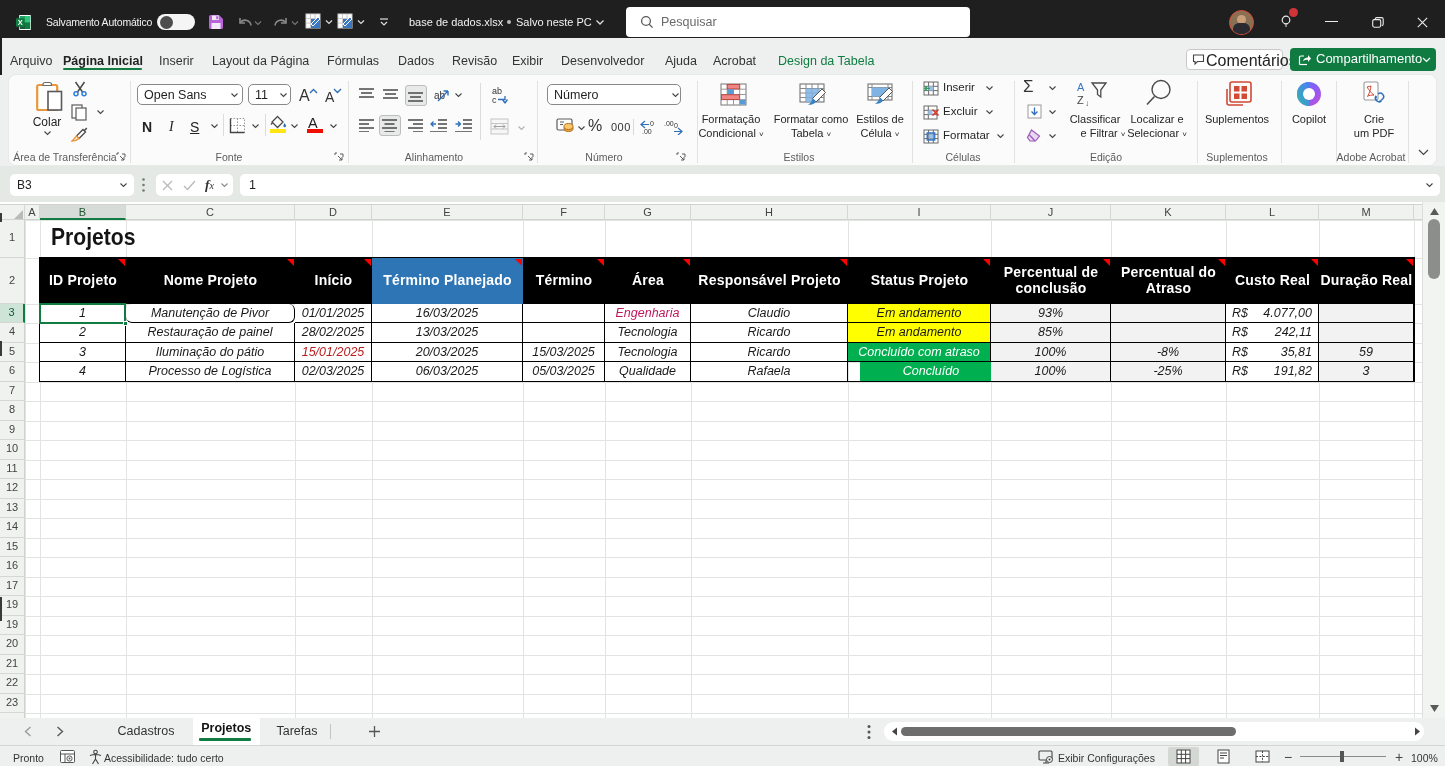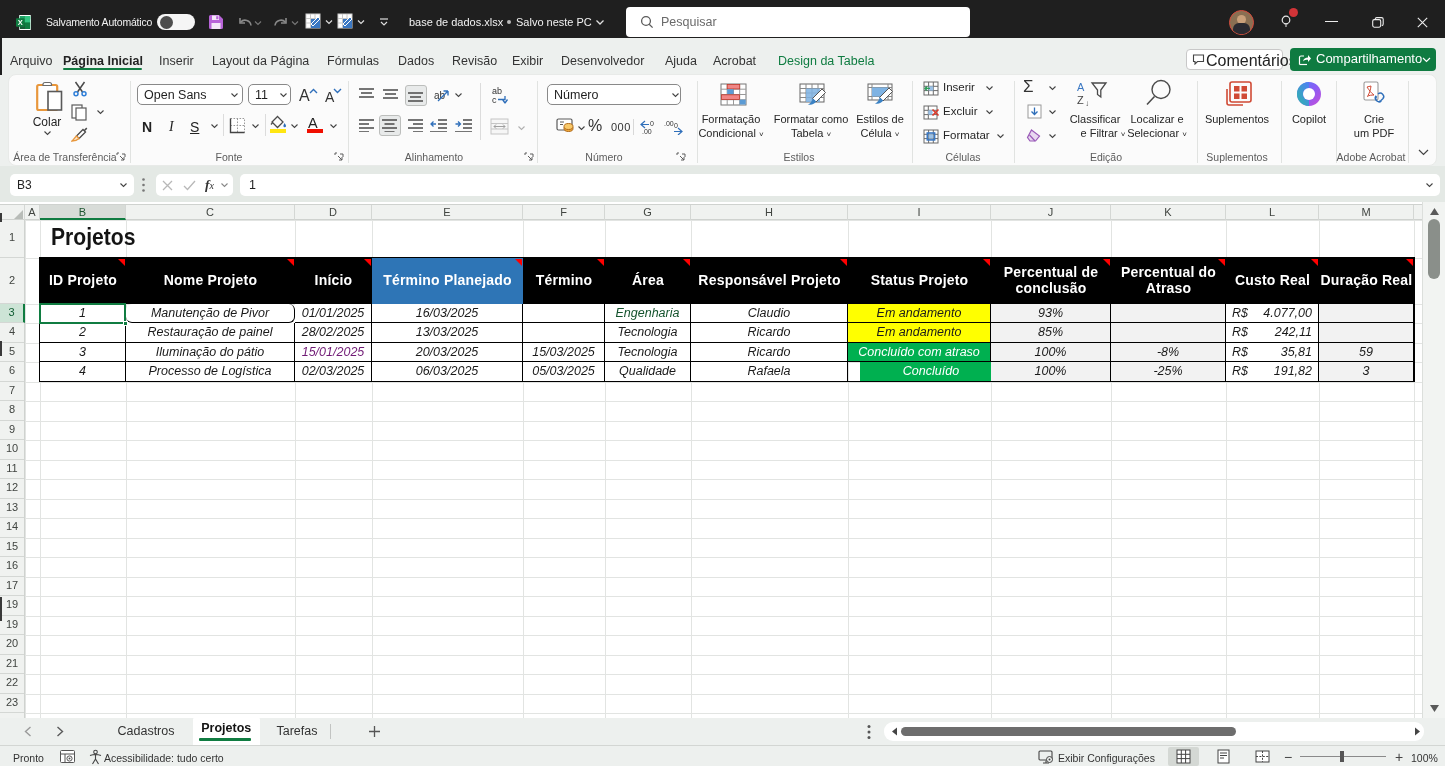--- a/index.html
+++ b/index.html
@@ -661,21 +661,21 @@
         <div class="redtri" style="left:1218px;top:56.5px;"></div>
         <div class="hcell" style="left:1226px;top:55.5px;width:93px;height:46px;background:#000000;">Custo Real</div>
         <div class="redtri" style="left:1311px;top:56.5px;"></div>
         <div class="hcell" style="left:1319px;top:55.5px;width:95px;height:46px;background:#000000;">Duração Real</div>
         <div class="redtri" style="left:1406px;top:56.5px;"></div>
         <div class="dcell" style="left:40px;top:101.5px;width:86px;height:19.5px;background:#ffffff;color:#1a1a1a;">1</div>
         <div class="dcell" style="left:126px;top:101.5px;width:169px;height:19.5px;background:#ffffff;color:#1a1a1a;border-radius:6px;">Manutenção de Pivor</div>
         <div class="dcell" style="left:295px;top:101.5px;width:77px;height:19.5px;background:#ffffff;color:#1a1a1a;">01/01/2025</div>
         <div class="dcell" style="left:372px;top:101.5px;width:151px;height:19.5px;background:#ffffff;color:#1a1a1a;">16/03/2025</div>
         <div class="dcell" style="left:523px;top:101.5px;width:82px;height:19.5px;background:#ffffff;color:#1a1a1a;"></div>
-        <div class="dcell" style="left:605px;top:101.5px;width:86px;height:19.5px;background:#ffffff;color:#14532d;">Engenharia</div>
+        <div class="dcell" style="left:605px;top:101.5px;width:86px;height:19.5px;background:#ffffff;color:#be185d;">Engenharia</div>
         <div class="dcell" style="left:691px;top:101.5px;width:157px;height:19.5px;background:#ffffff;color:#1a1a1a;">Claudio</div>
         <div class="dcell" style="left:848px;top:101.5px;width:143px;height:19.5px;background:#ffff00;color:#1a1a1a;">Em andamento</div>
         <div class="dcell" style="left:991px;top:101.5px;width:120px;height:19.5px;background:#f2f2f2;color:#1a1a1a;">93%</div>
         <div class="dcell" style="left:1111px;top:101.5px;width:115px;height:19.5px;background:#f2f2f2;color:#1a1a1a;"></div>
         <div class="dcell" style="left:1226px;top:101.5px;width:93px;height:19.5px;background:#ffffff;color:#1a1a1a;justify-content:space-between;padding:0 6px;">
           <span>R$</span>
           <span>4.077,00</span>
         </div>
         <div class="dcell" style="left:1319px;top:101.5px;width:95px;height:19.5px;background:#f2f2f2;color:#1a1a1a;"></div>
         <div class="dcell" style="left:40px;top:121px;width:86px;height:19.5px;background:#ffffff;color:#1a1a1a;">2</div>
@@ -688,21 +688,21 @@
         <div class="dcell" style="left:848px;top:121px;width:143px;height:19.5px;background:#ffff00;color:#1a1a1a;">Em andamento</div>
         <div class="dcell" style="left:991px;top:121px;width:120px;height:19.5px;background:#f2f2f2;color:#1a1a1a;">85%</div>
         <div class="dcell" style="left:1111px;top:121px;width:115px;height:19.5px;background:#f2f2f2;color:#1a1a1a;"></div>
         <div class="dcell" style="left:1226px;top:121px;width:93px;height:19.5px;background:#ffffff;color:#1a1a1a;justify-content:space-between;padding:0 6px;">
           <span>R$</span>
           <span>242,11</span>
         </div>
         <div class="dcell" style="left:1319px;top:121px;width:95px;height:19.5px;background:#f2f2f2;color:#1a1a1a;"></div>
         <div class="dcell" style="left:40px;top:140.5px;width:86px;height:19.5px;background:#ffffff;color:#1a1a1a;">3</div>
         <div class="dcell" style="left:126px;top:140.5px;width:169px;height:19.5px;background:#ffffff;color:#1a1a1a;">Iluminação do pátio</div>
-        <div class="dcell" style="left:295px;top:140.5px;width:77px;height:19.5px;background:#ffffff;color:#701a75;">15/01/2025</div>
+        <div class="dcell" style="left:295px;top:140.5px;width:77px;height:19.5px;background:#ffffff;color:#b91c1c;">15/01/2025</div>
         <div class="dcell" style="left:372px;top:140.5px;width:151px;height:19.5px;background:#ffffff;color:#1a1a1a;">20/03/2025</div>
         <div class="dcell" style="left:523px;top:140.5px;width:82px;height:19.5px;background:#ffffff;color:#1a1a1a;">15/03/2025</div>
         <div class="dcell" style="left:605px;top:140.5px;width:86px;height:19.5px;background:#ffffff;color:#1a1a1a;">Tecnologia</div>
         <div class="dcell" style="left:691px;top:140.5px;width:157px;height:19.5px;background:#ffffff;color:#1a1a1a;">Ricardo</div>
         <div class="dcell" style="left:848px;top:140.5px;width:143px;height:19.5px;background:#00b050;color:#ffffff;">Concluído com atraso</div>
         <div class="dcell" style="left:991px;top:140.5px;width:120px;height:19.5px;background:#f2f2f2;color:#1a1a1a;">100%</div>
         <div class="dcell" style="left:1111px;top:140.5px;width:115px;height:19.5px;background:#f2f2f2;color:#1a1a1a;">-8%</div>
         <div class="dcell" style="left:1226px;top:140.5px;width:93px;height:19.5px;background:#ffffff;color:#1a1a1a;justify-content:space-between;padding:0 6px;">
           <span>R$</span>
           <span>35,81</span>

